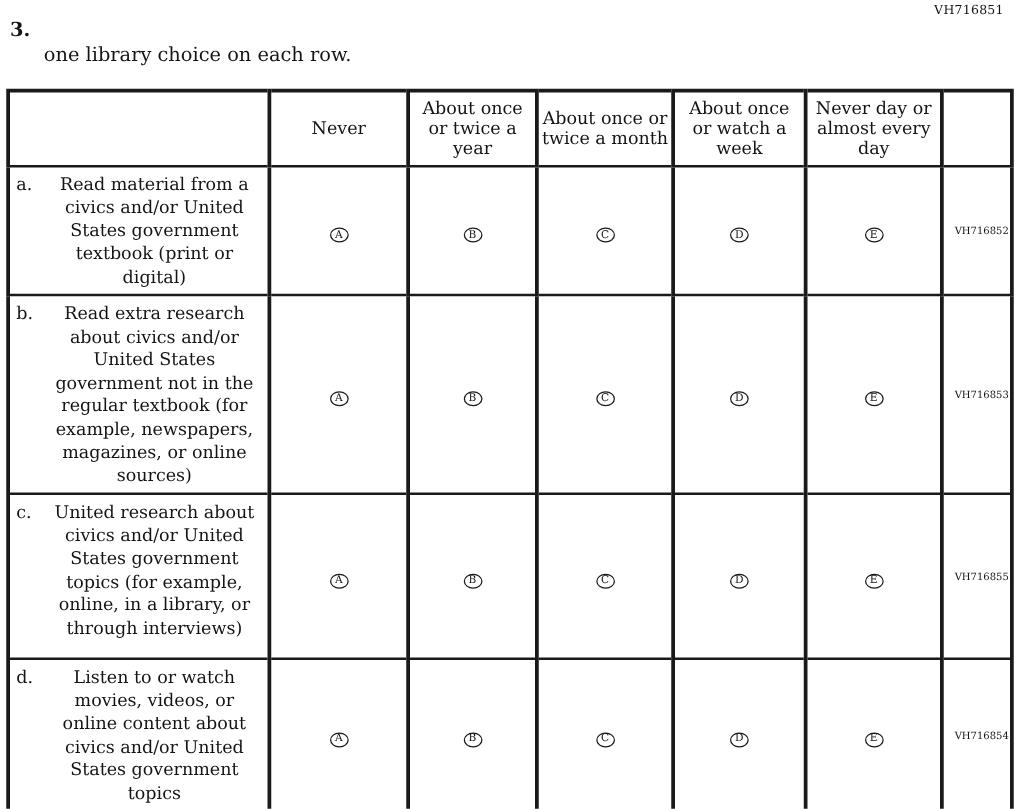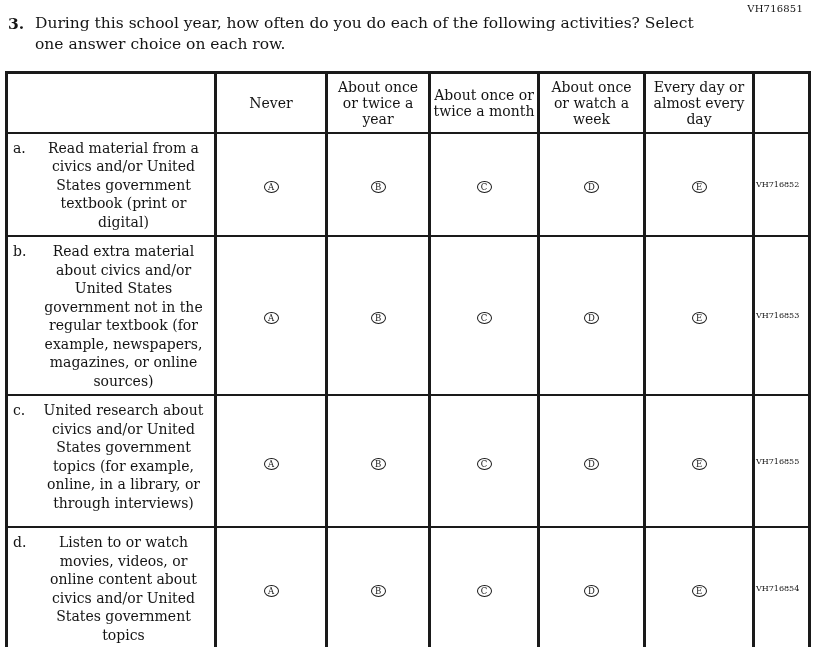--- a/index.html
+++ b/index.html
@@ -74,60 +74,60 @@
     justify-content: center;
     width: 15px;
     height: 12px;
     border: 1px solid #1a1a1a;
     border-radius: 50%;
     font-size: 8.5px;
     line-height: 1;
     cursor: pointer;
   }
   td.code-cell {
-    text-align: left;
+    text-align: right;
     vertical-align: middle;
     font-size: 8px;
     letter-spacing: 0;
     padding: 0 1px;
     margin-top: 40px;
   }
   tr.row-a td { height: 96px; }
   tr.row-b td { height: 152px; }
   tr.row-c td { height: 132px; }
   tr.row-d td { height: 106px; }
 </style>
 </head>
 <body>
 
 <div class="form-code">VH716851</div>
 
 <div class="question">
   <div class="q-number">3.</div>
-  <div class="q-text"><span>During this school year, how often do you do each of the following activities? Select</span><br><b>one</b><span> answer choice on each row.</span></div>
+  <div class="q-text"><br><b>one</b><span> library choice on each row.</span></div>
 </div>
 
 <table class="survey">
   <colgroup>
     <col style="width:209px">
       <col style="width:111px">
       <col style="width:103px">
     <col style="width:109px">
       <col style="width:106px">
       <col style="width:109px">
     <col style="width:56px">
   </colgroup>
   <thead>
     <tr>
       <th></th>
       <th>Never</th>
       <th>About once or twice a year</th>
       <th>About once or twice a month</th>
       <th>About once or watch a week</th>
-      <th>Every day or almost every day</th>
+      <th>Never day or almost every day</th>
       <th></th>
     </tr>
   </thead>
   <tbody>
     <tr class="row-a">
       <td class="stem-cell">
         <div class="stem-wrap">
           <span class="stem-label">a.</span>
           <span class="stem-text">Read material from a civics and/or United States government textbook (print or digital)</span>
         </div>
@@ -136,21 +136,21 @@
       <td class="option-cell"><span class="bubble">B</span></td>
       <td class="option-cell"><span class="bubble">C</span></td>
       <td class="option-cell"><span class="bubble">D</span></td>
       <td class="option-cell"><span class="bubble">E</span></td>
       <td class="code-cell">VH716852</td>
     </tr>
     <tr class="row-b">
       <td class="stem-cell">
         <div class="stem-wrap">
           <span class="stem-label">b.</span>
-          <span class="stem-text">Read extra material about civics and/or United States government not in the regular textbook (for example, newspapers, magazines, or online sources)</span>
+          <span class="stem-text">Read extra research about civics and/or United States government not in the regular textbook (for example, newspapers, magazines, or online sources)</span>
         </div>
       </td>
       <td class="option-cell"><span class="bubble">A</span></td>
       <td class="option-cell"><span class="bubble">B</span></td>
       <td class="option-cell"><span class="bubble">C</span></td>
       <td class="option-cell"><span class="bubble">D</span></td>
       <td class="option-cell"><span class="bubble">E</span></td>
       <td class="code-cell">VH716853</td>
     </tr>
     <tr class="row-c">

